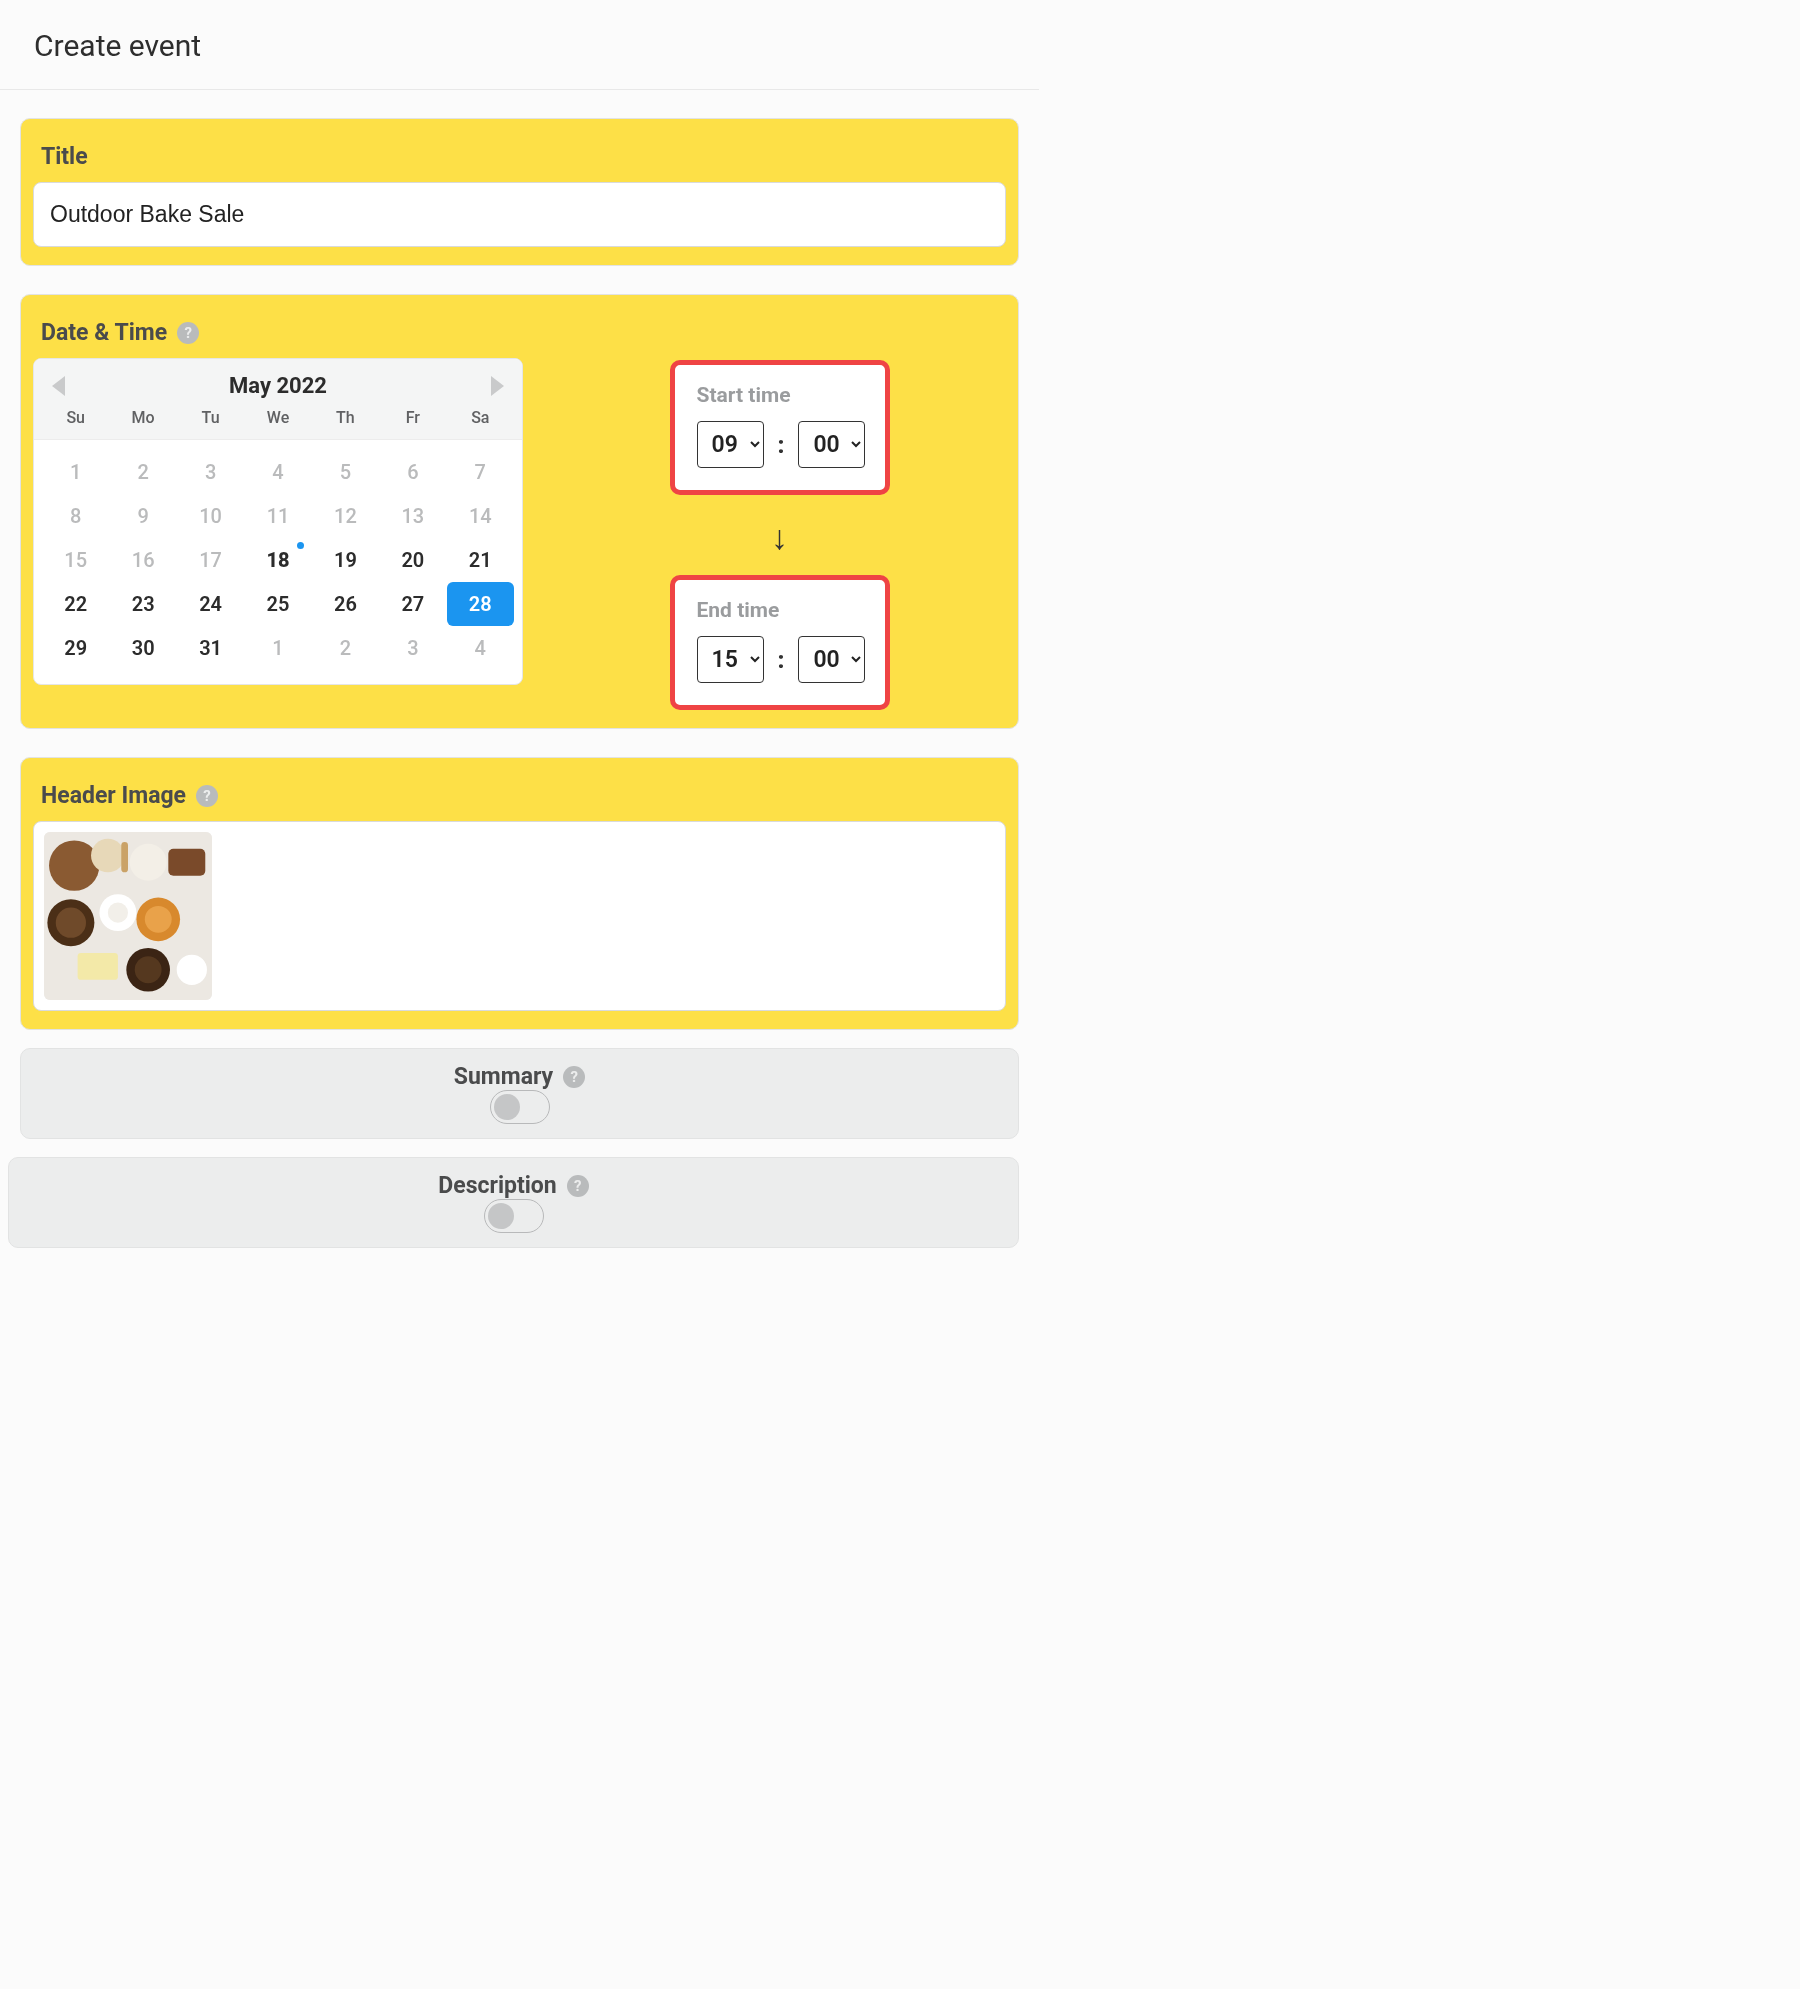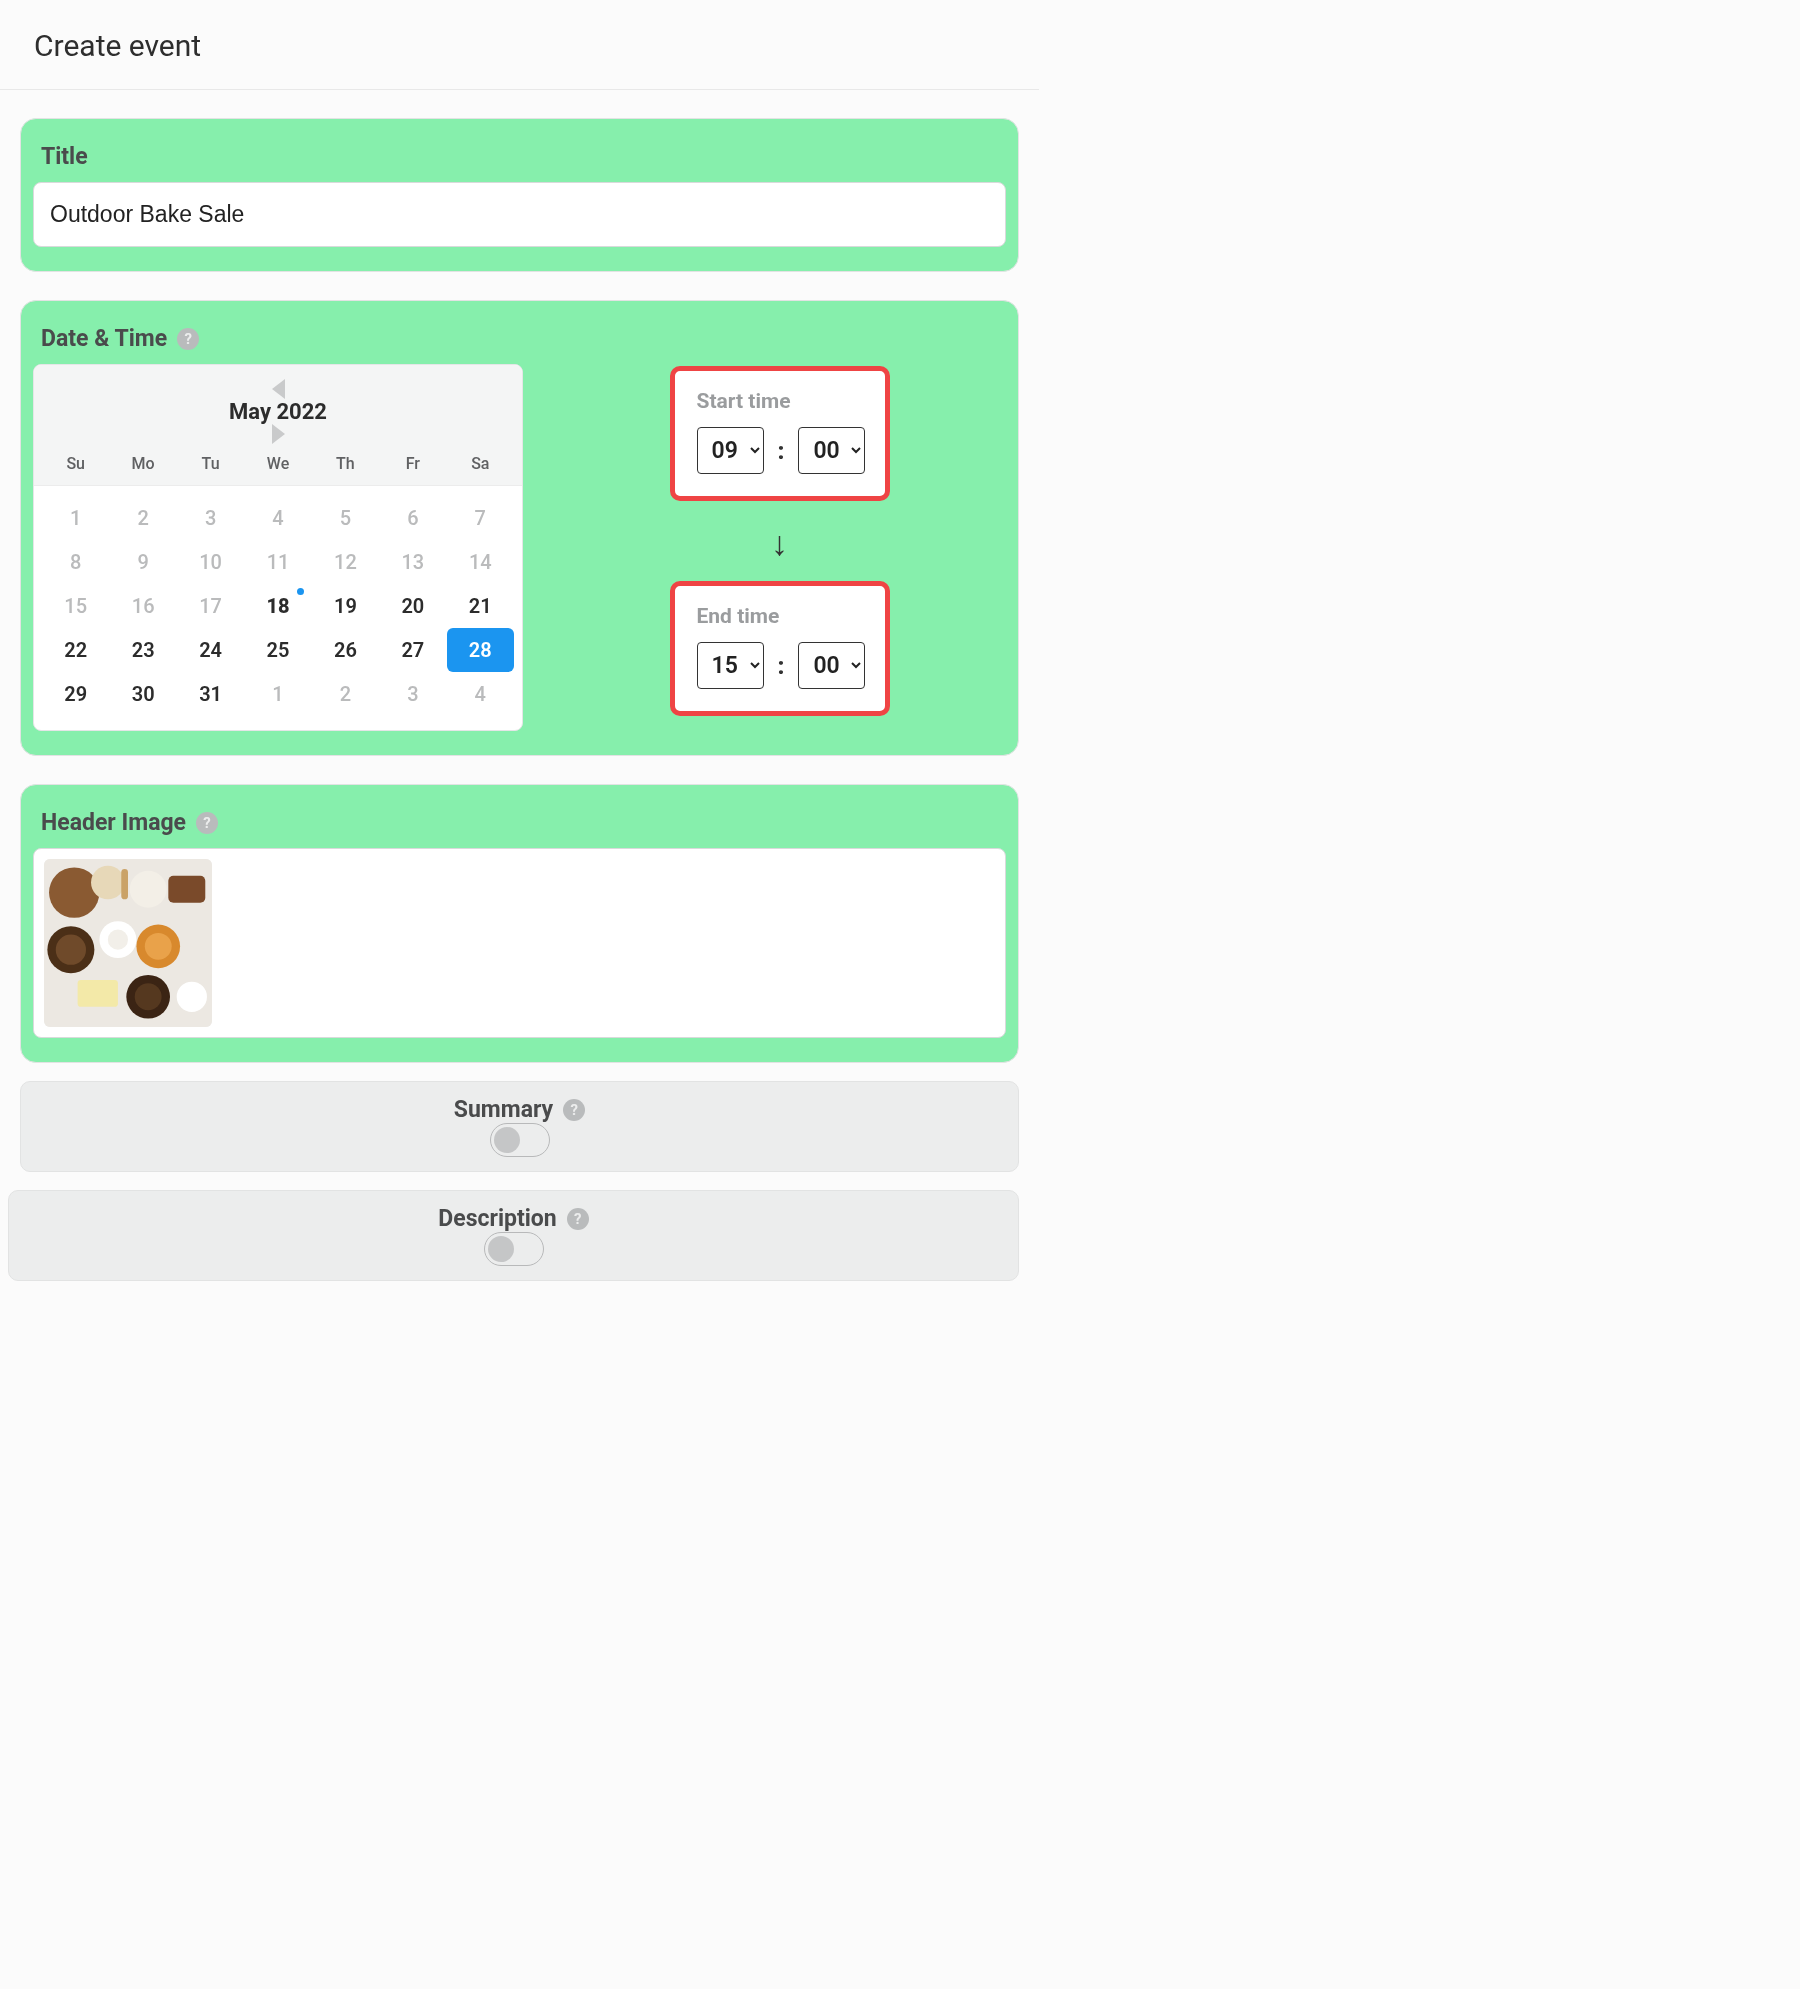--- a/index.html
+++ b/index.html
@@ -16,24 +16,24 @@
     padding: 28px 34px 26px 34px;
     border-bottom: 1px solid #e8e8e8;
   }
   .page-header h1 {
     font-size: 30px;
     font-weight: 400;
     color: #2e2e2e;
   }
   .card {
     margin: 28px 20px 0 20px;
-    background: #86efac;
+    background: #fde047;
     border: 1px solid #e2e3e3;
-    border-radius: 16px;
-    padding: 18px 12px 24px 12px;
+    border-radius: 10px;
+    padding: 18px 12px 18px 12px;
   }
   .card-label {
     display: flex;
     align-items: center;
     gap: 10px;
     font-size: 23px;
     font-weight: 700;
     color: #4a4b4c;
     padding: 6px 8px 12px 8px;
   }
@@ -74,21 +74,20 @@
   .cal-head {
     background: #f4f5f5;
     border-bottom: 1px solid #ececec;
     padding-top: 14px;
   }
   .cal-title-row {
     display: flex;
     align-items: center;
     justify-content: space-between;
     padding: 0 18px 10px 18px;
-    flex-direction: column;
   }
   .cal-arrow {
     width: 0; height: 0;
     display: inline-block;
   }
   .cal-arrow.left {
     border-top: 10px solid transparent;
     border-bottom: 10px solid transparent;
     border-right: 13px solid #c9cacb;
   }

